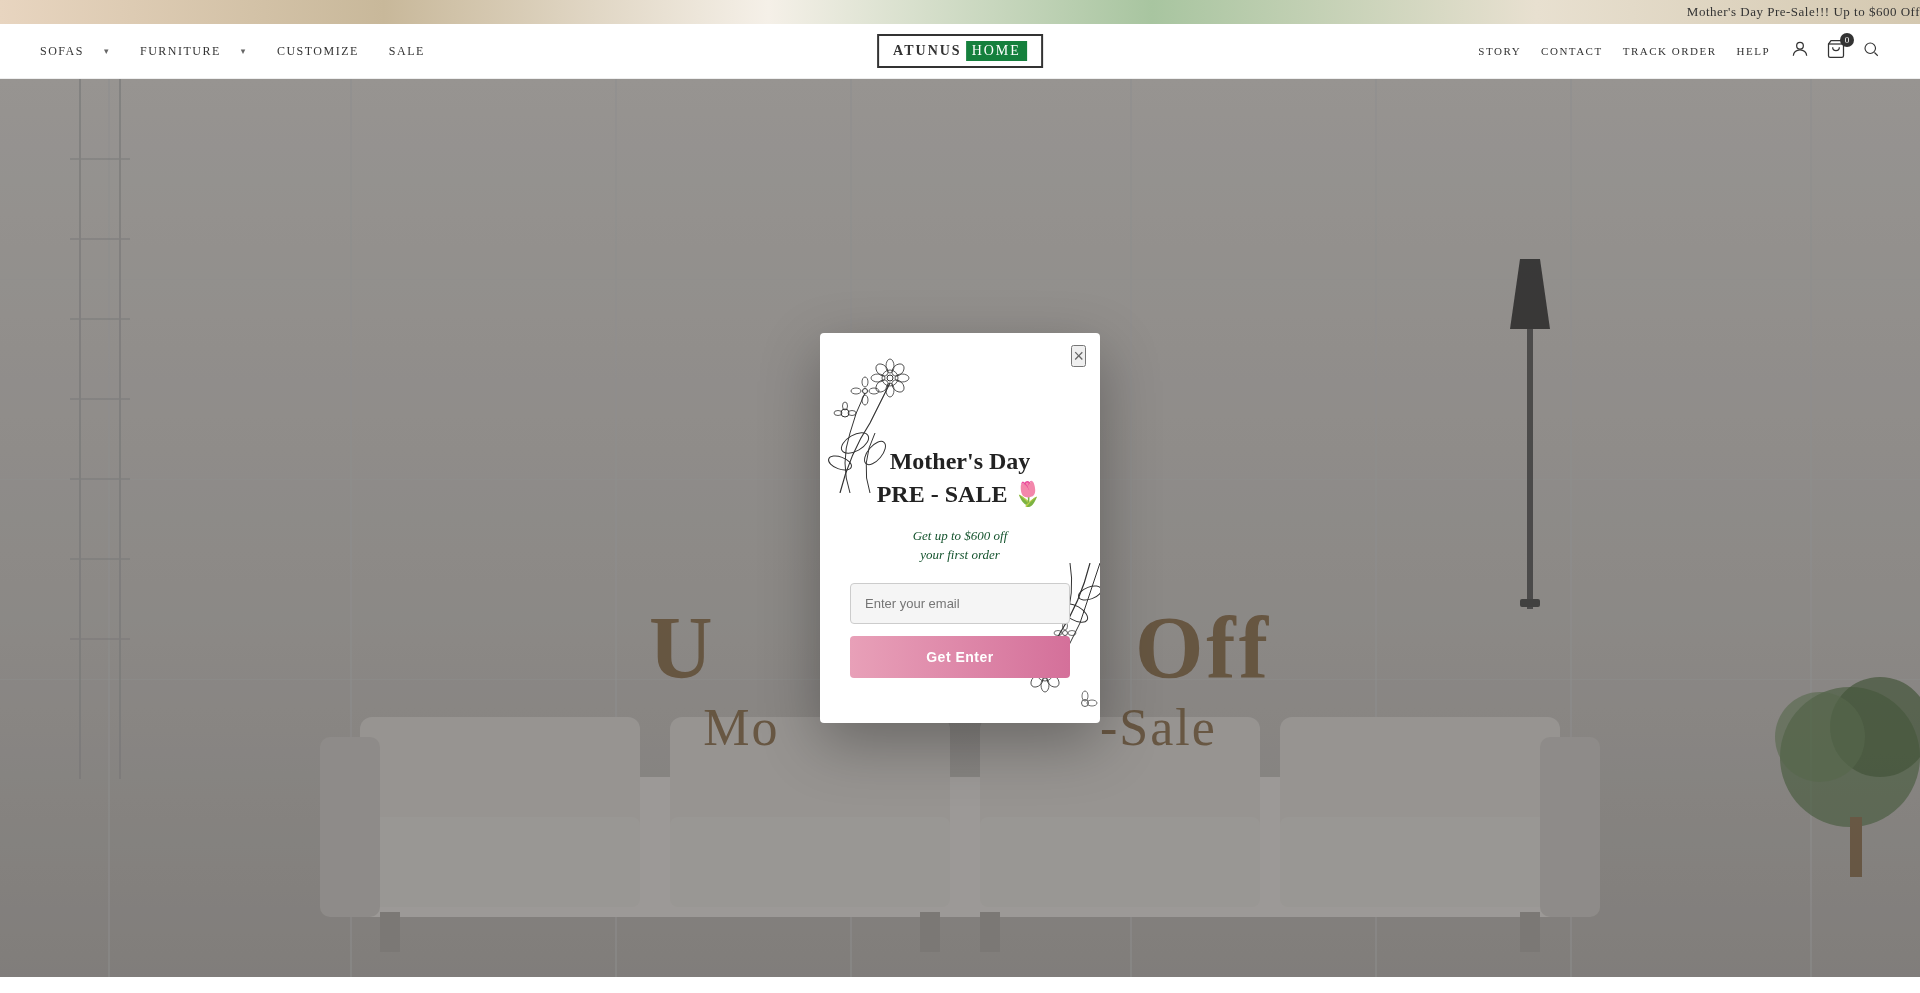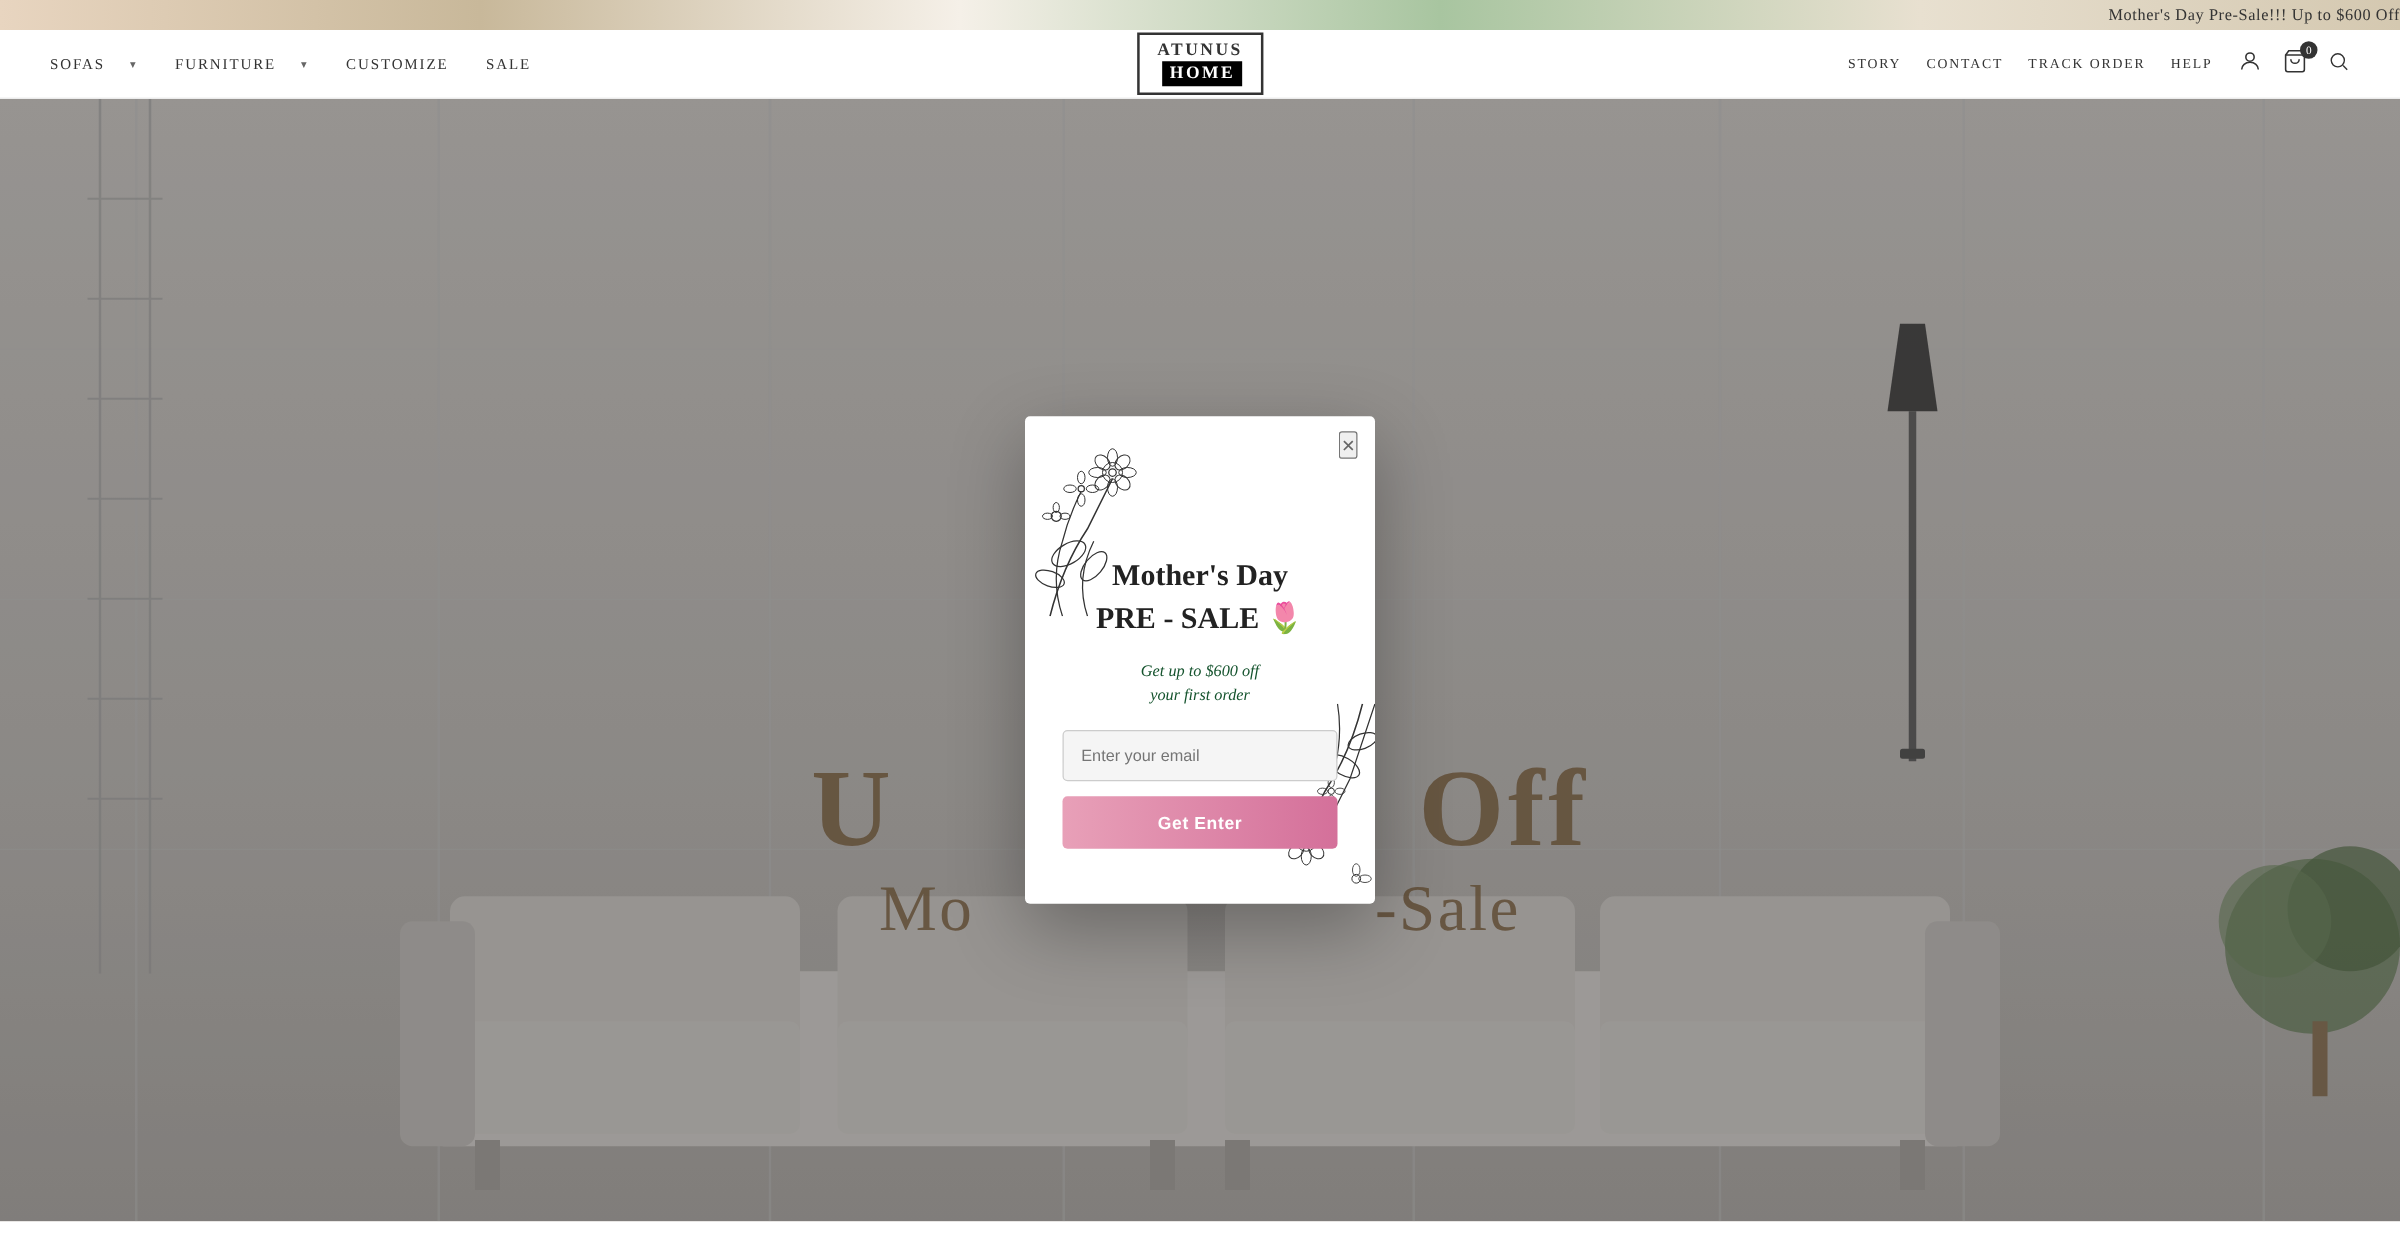--- a/index.html
+++ b/index.html
@@ -56,37 +56,36 @@
 
     .header-logo {
       position: absolute;
       left: 50%;
       transform: translateX(-50%);
       border: 2px solid #333;
       padding: 5px 14px;
       display: flex;
       align-items: center;
       gap: 0;
-      flex-direction: column;
     }
 
     .logo-atunus {
       font-size: 14px;
       font-weight: bold;
       letter-spacing: 2px;
       color: #333;
       background: #fff;
     }
 
     .logo-home {
       font-size: 14px;
-      font-weight: bold;
+      font-weight: normal;
       letter-spacing: 2px;
       color: #333;
-      background: #000000;
+      background: #15803d;
       color: #fff;
       padding: 2px 6px;
       margin-left: 4px;
     }
 
     .header-right {
       display: flex;
       align-items: center;
       gap: 20px;
     }

